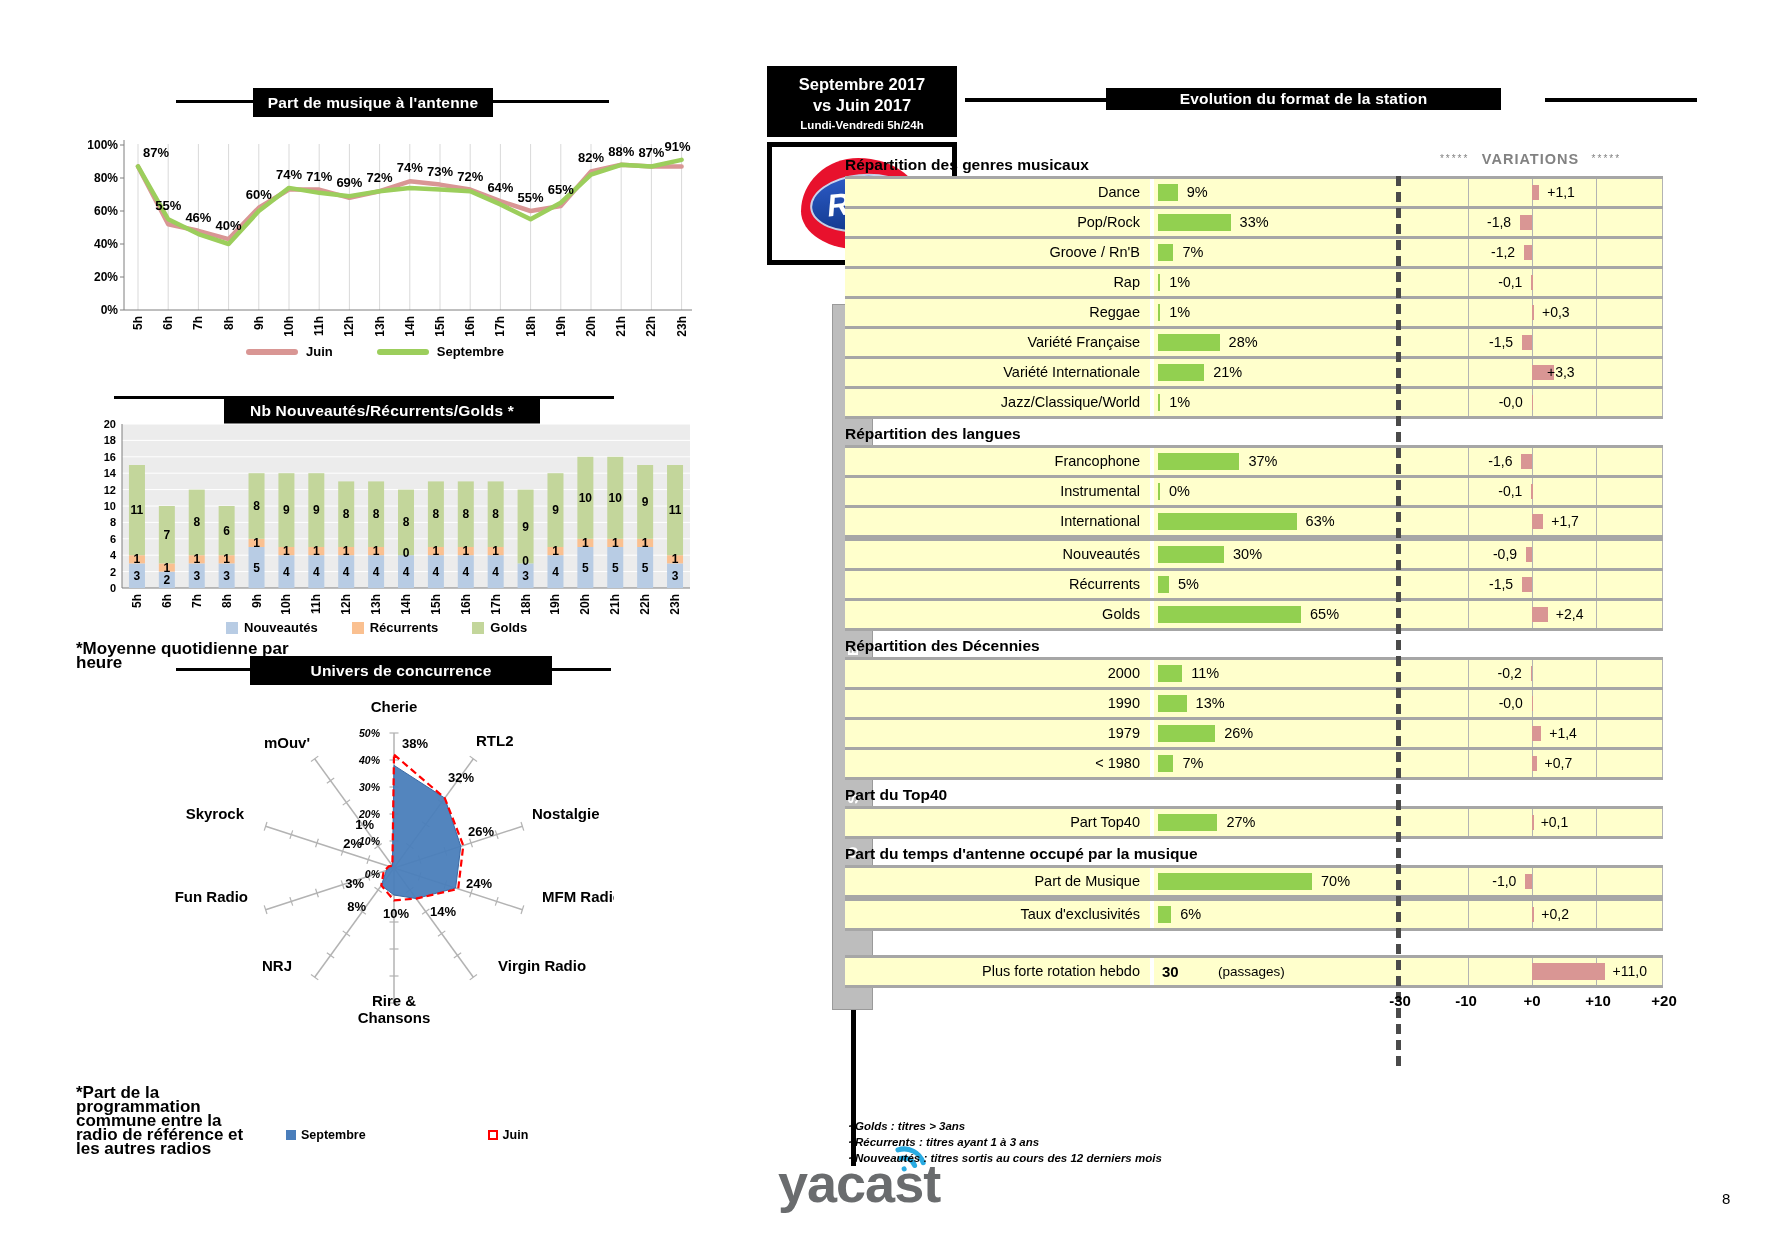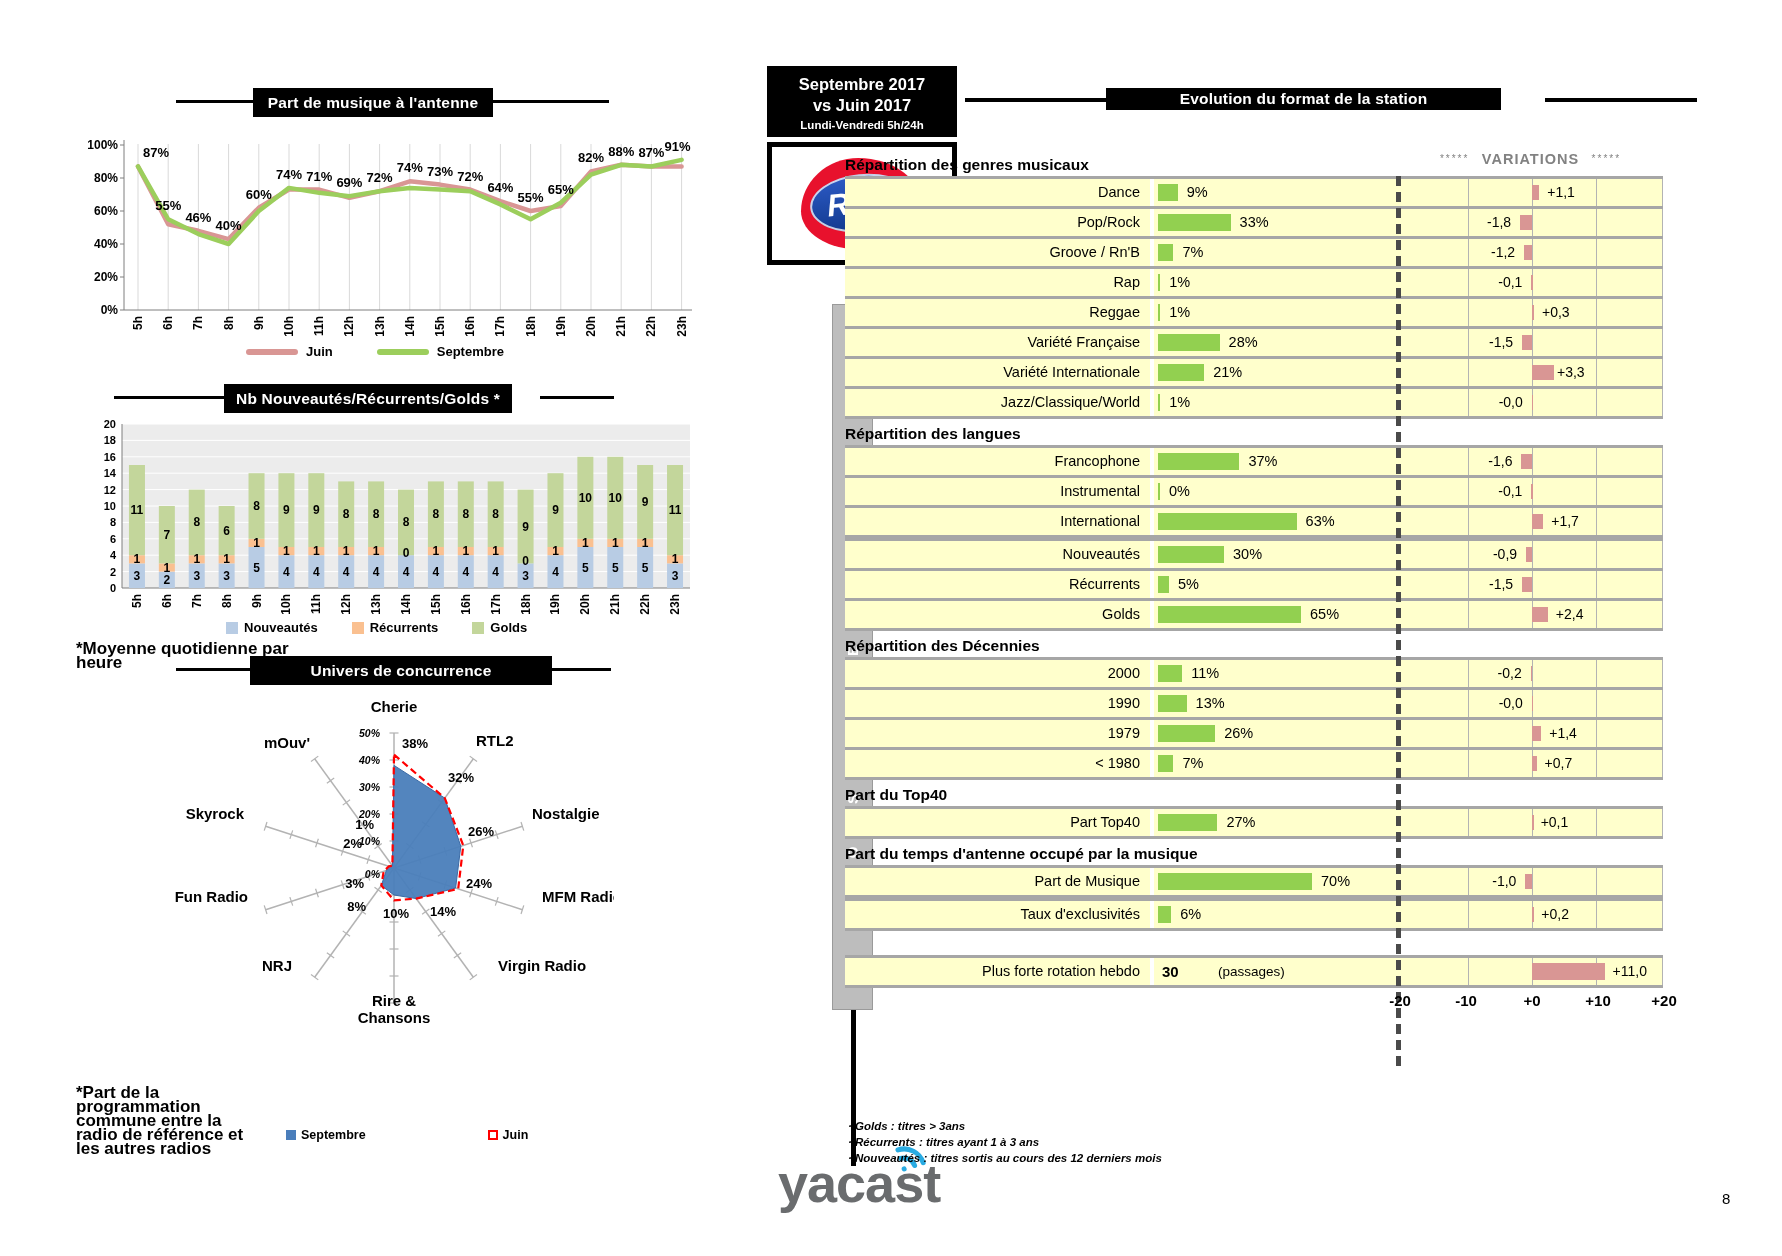--- a/index.html
+++ b/index.html
@@ -148,21 +148,21 @@
       <div class="sw-line" style="background: rgb(217, 150, 148);"></div>
       <div>Juin</div>
     </div>
     <div style="display: flex; align-items: center;">
       <div class="sw-line" style="background: rgb(156, 206, 92);"></div>
       <div>Septembre</div>
     </div>
   </div>
 
 <div class="bline" style="left:114px;top:396px;width:110px;height:3px"></div>
-<div class="banner" style="left:224px;top:384px;width:288px;height:29px">
+<div class="banner" style="left:224px;top:396px;width:316px;height:29px">
   <span>Nb Nouveautés/Récurrents/Golds *</span>
 </div>
 <div class="bline" style="left:540px;top:396px;width:74px;height:3px"></div>
 
 <svg id="bar-chart" class="abs" style="left:82px;top:416px" width="622" height="214">
     <rect x="40" y="8" width="568" height="164" fill="#ececec"></rect>
     <line x1="40" y1="155.6" x2="608" y2="155.6" stroke="#ffffff" stroke-width="1"></line>
     <line x1="40" y1="139.2" x2="608" y2="139.2" stroke="#ffffff" stroke-width="1"></line>
     <line x1="40" y1="122.80000000000001" x2="608" y2="122.80000000000001" stroke="#ffffff" stroke-width="1"></line>
     <line x1="40" y1="106.4" x2="608" y2="106.4" stroke="#ffffff" stroke-width="1"></line>
@@ -570,21 +570,21 @@
       <div class="tcell tlabel">Variété Internationale</div>
       <div class="tcell tbar">
         <div class="gbar" style="width: 46.2px; background: rgb(146, 208, 80);"></div>
         <div class="gval" style="left: 59.2px;">21%</div>
       </div>
       <div class="tcell tvar">
         <div class="vgrid" style="left: 68px;"></div>
         <div class="vgrid" style="left: 132px;"></div>
         <div class="vgrid" style="left: 196px;"></div>
         <div class="vbar" style="background: rgb(217, 150, 148); width: 21.78px; left: 132px;"></div>
-        <div class="vlabel" style="left: 157px; text-align: right;">+3,3</div>
+        <div class="vlabel" style="left: 147px; text-align: right;">+3,3</div>
       </div>
     </div>
     <div class="trow last">
       <div class="tcell tlabel">Jazz/Classique/World</div>
       <div class="tcell tbar">
         <div class="gbar" style="width: 2.2px; background: rgb(146, 208, 80);"></div>
         <div class="gval" style="left: 15.2px;">1%</div>
       </div>
       <div class="tcell tvar">
         <div class="vgrid" style="left: 68px;"></div>
@@ -790,21 +790,21 @@
       <div class="tcell tvar">
         <div class="vgrid" style="left: 68px;"></div>
         <div class="vgrid" style="left: 132px;"></div>
         <div class="vgrid" style="left: 196px;"></div>
         <div class="vbar" style="background: rgb(217, 150, 148); width: 72.6px; left: 132px; top: 5px; height: 17px;"></div>
         <div class="vlabel" style="left: 212.6px;">+11,0</div>
       </div>
     </div>
     <div id="dash-line" style="height: 894px;"></div>
     <div id="taxis">
-      <span style="left: 555px;">-20</span>
+      <span style="left: 555px;">-30</span>
       <span style="left: 621px;">-10</span>
       <span style="left: 687px;">+0</span>
       <span style="left: 753px;">+10</span>
       <span style="left: 819px;">+20</span>
     </div>
   </div>
 
 <div id="glossary">
   <div>· Golds : titres &gt; 3ans</div>
   <div>· Récurrents : titres ayant 1 à 3 ans</div>

